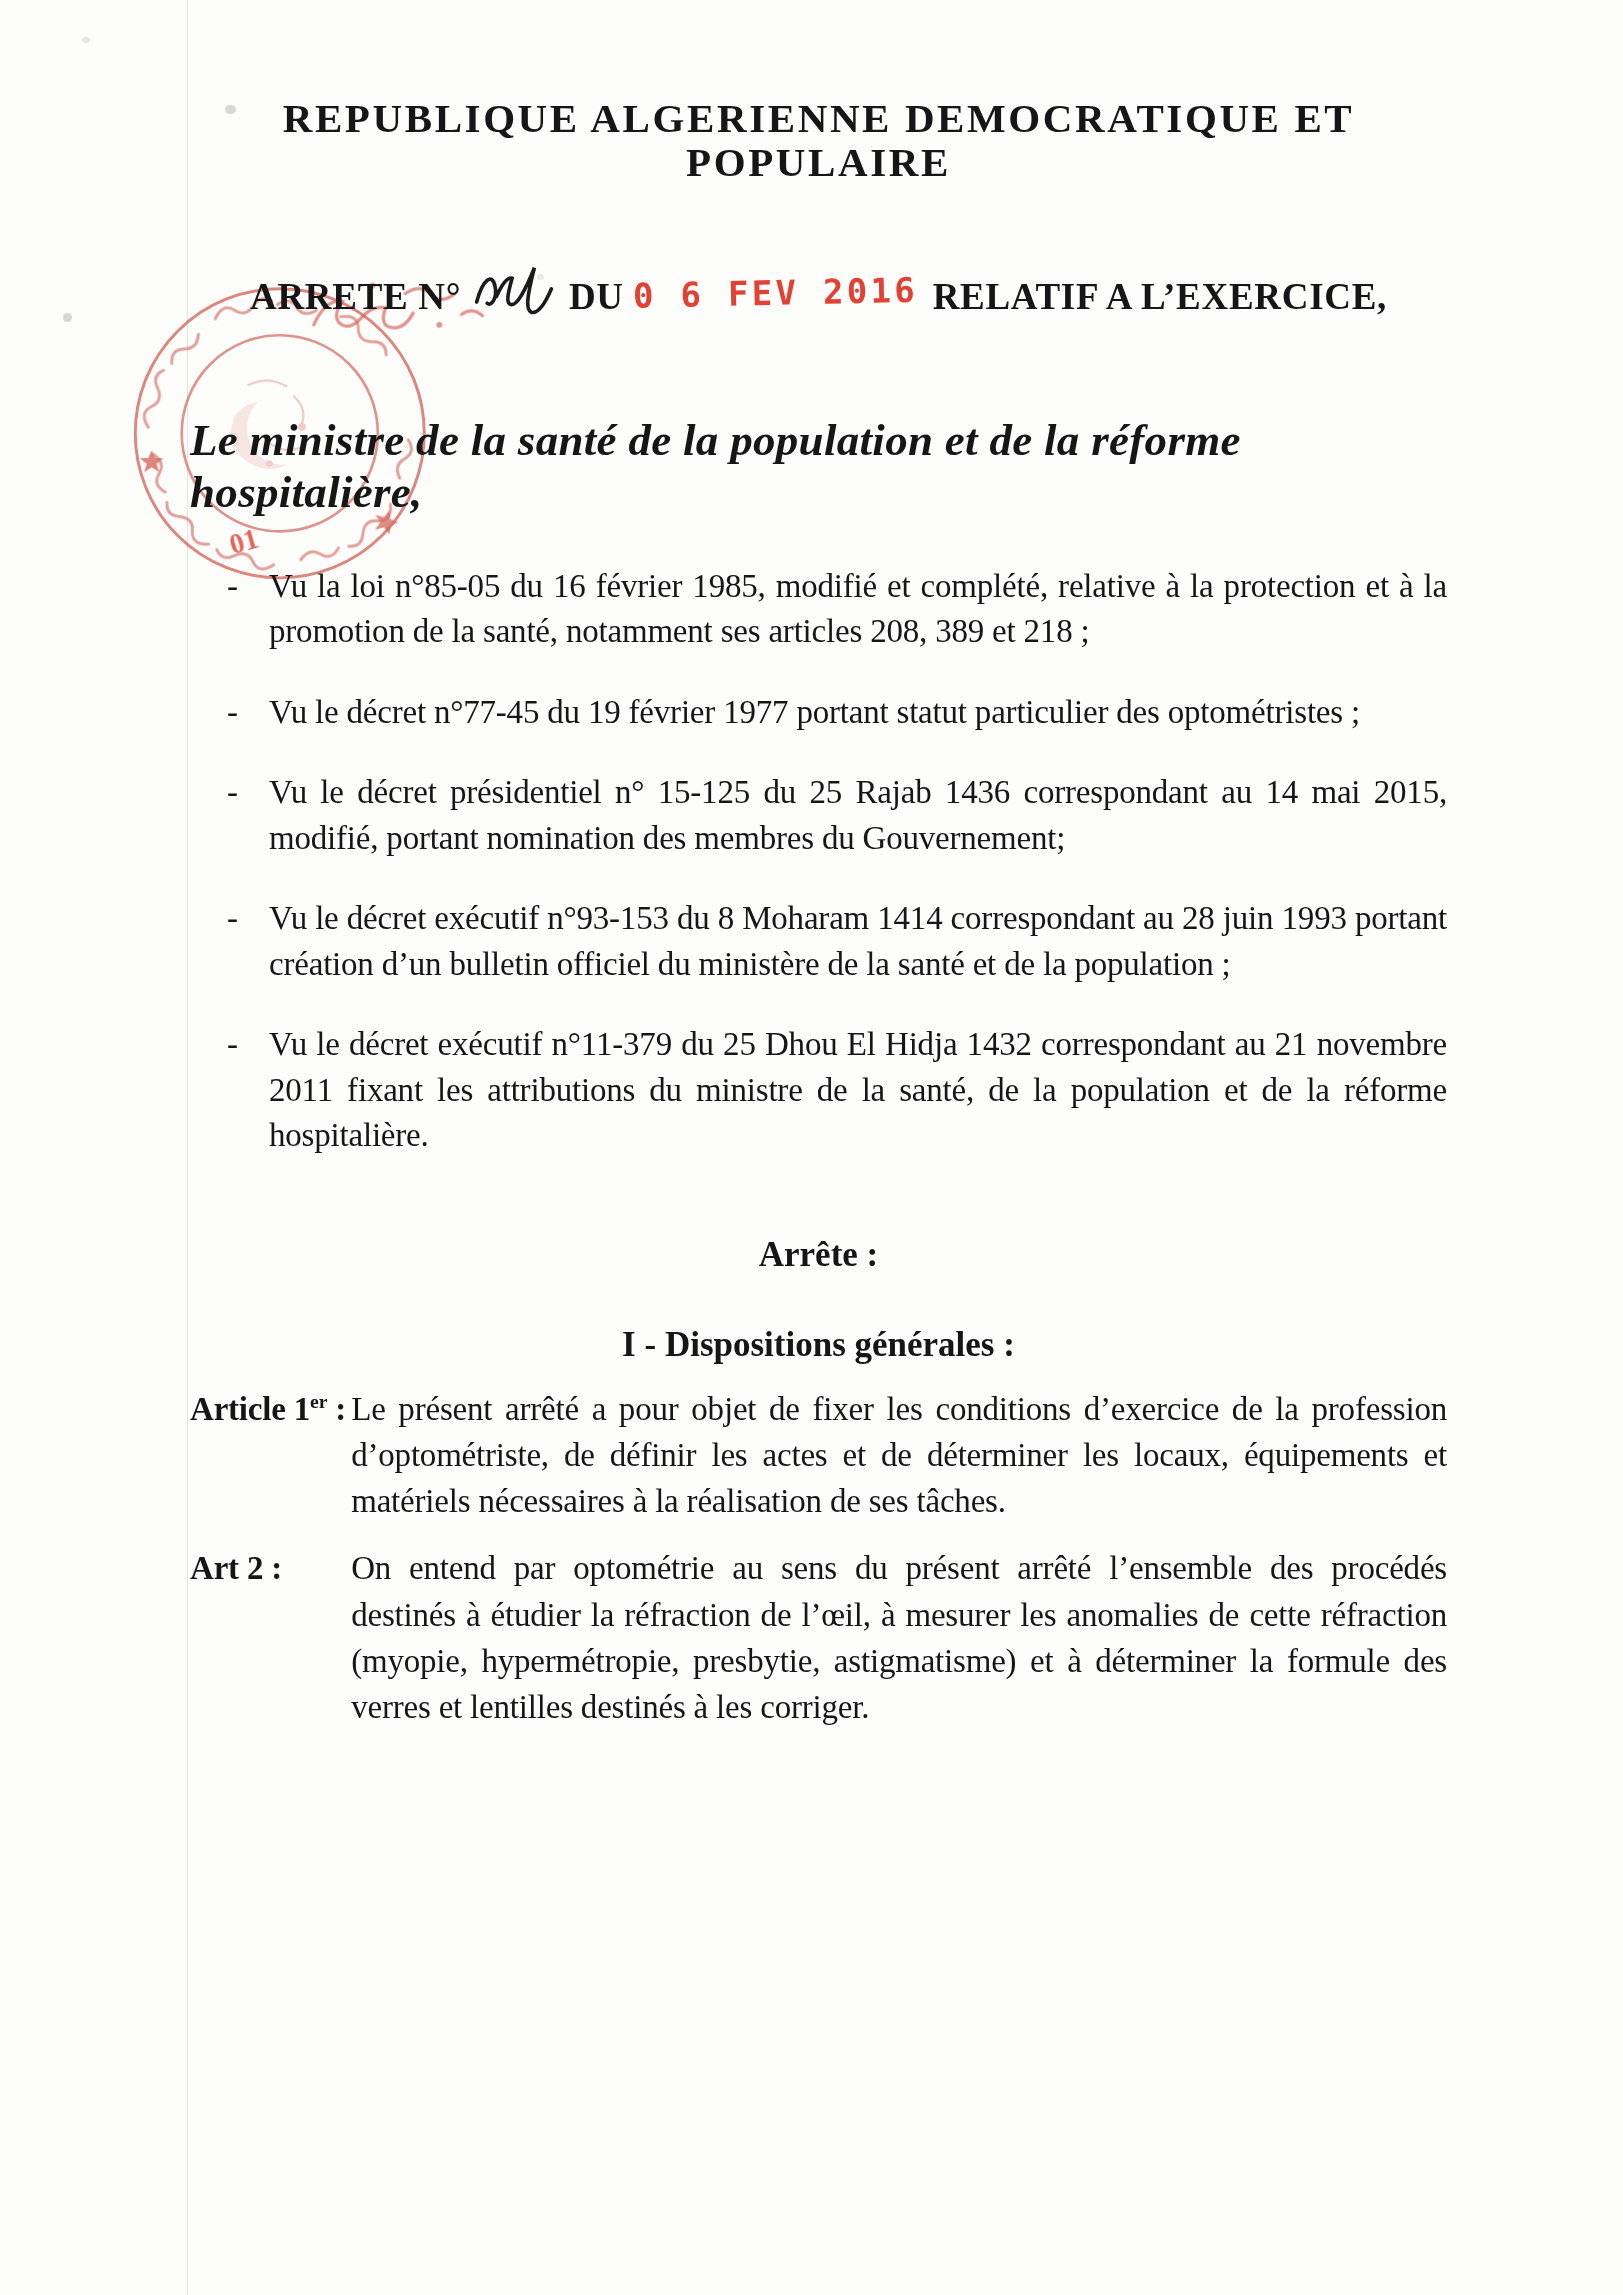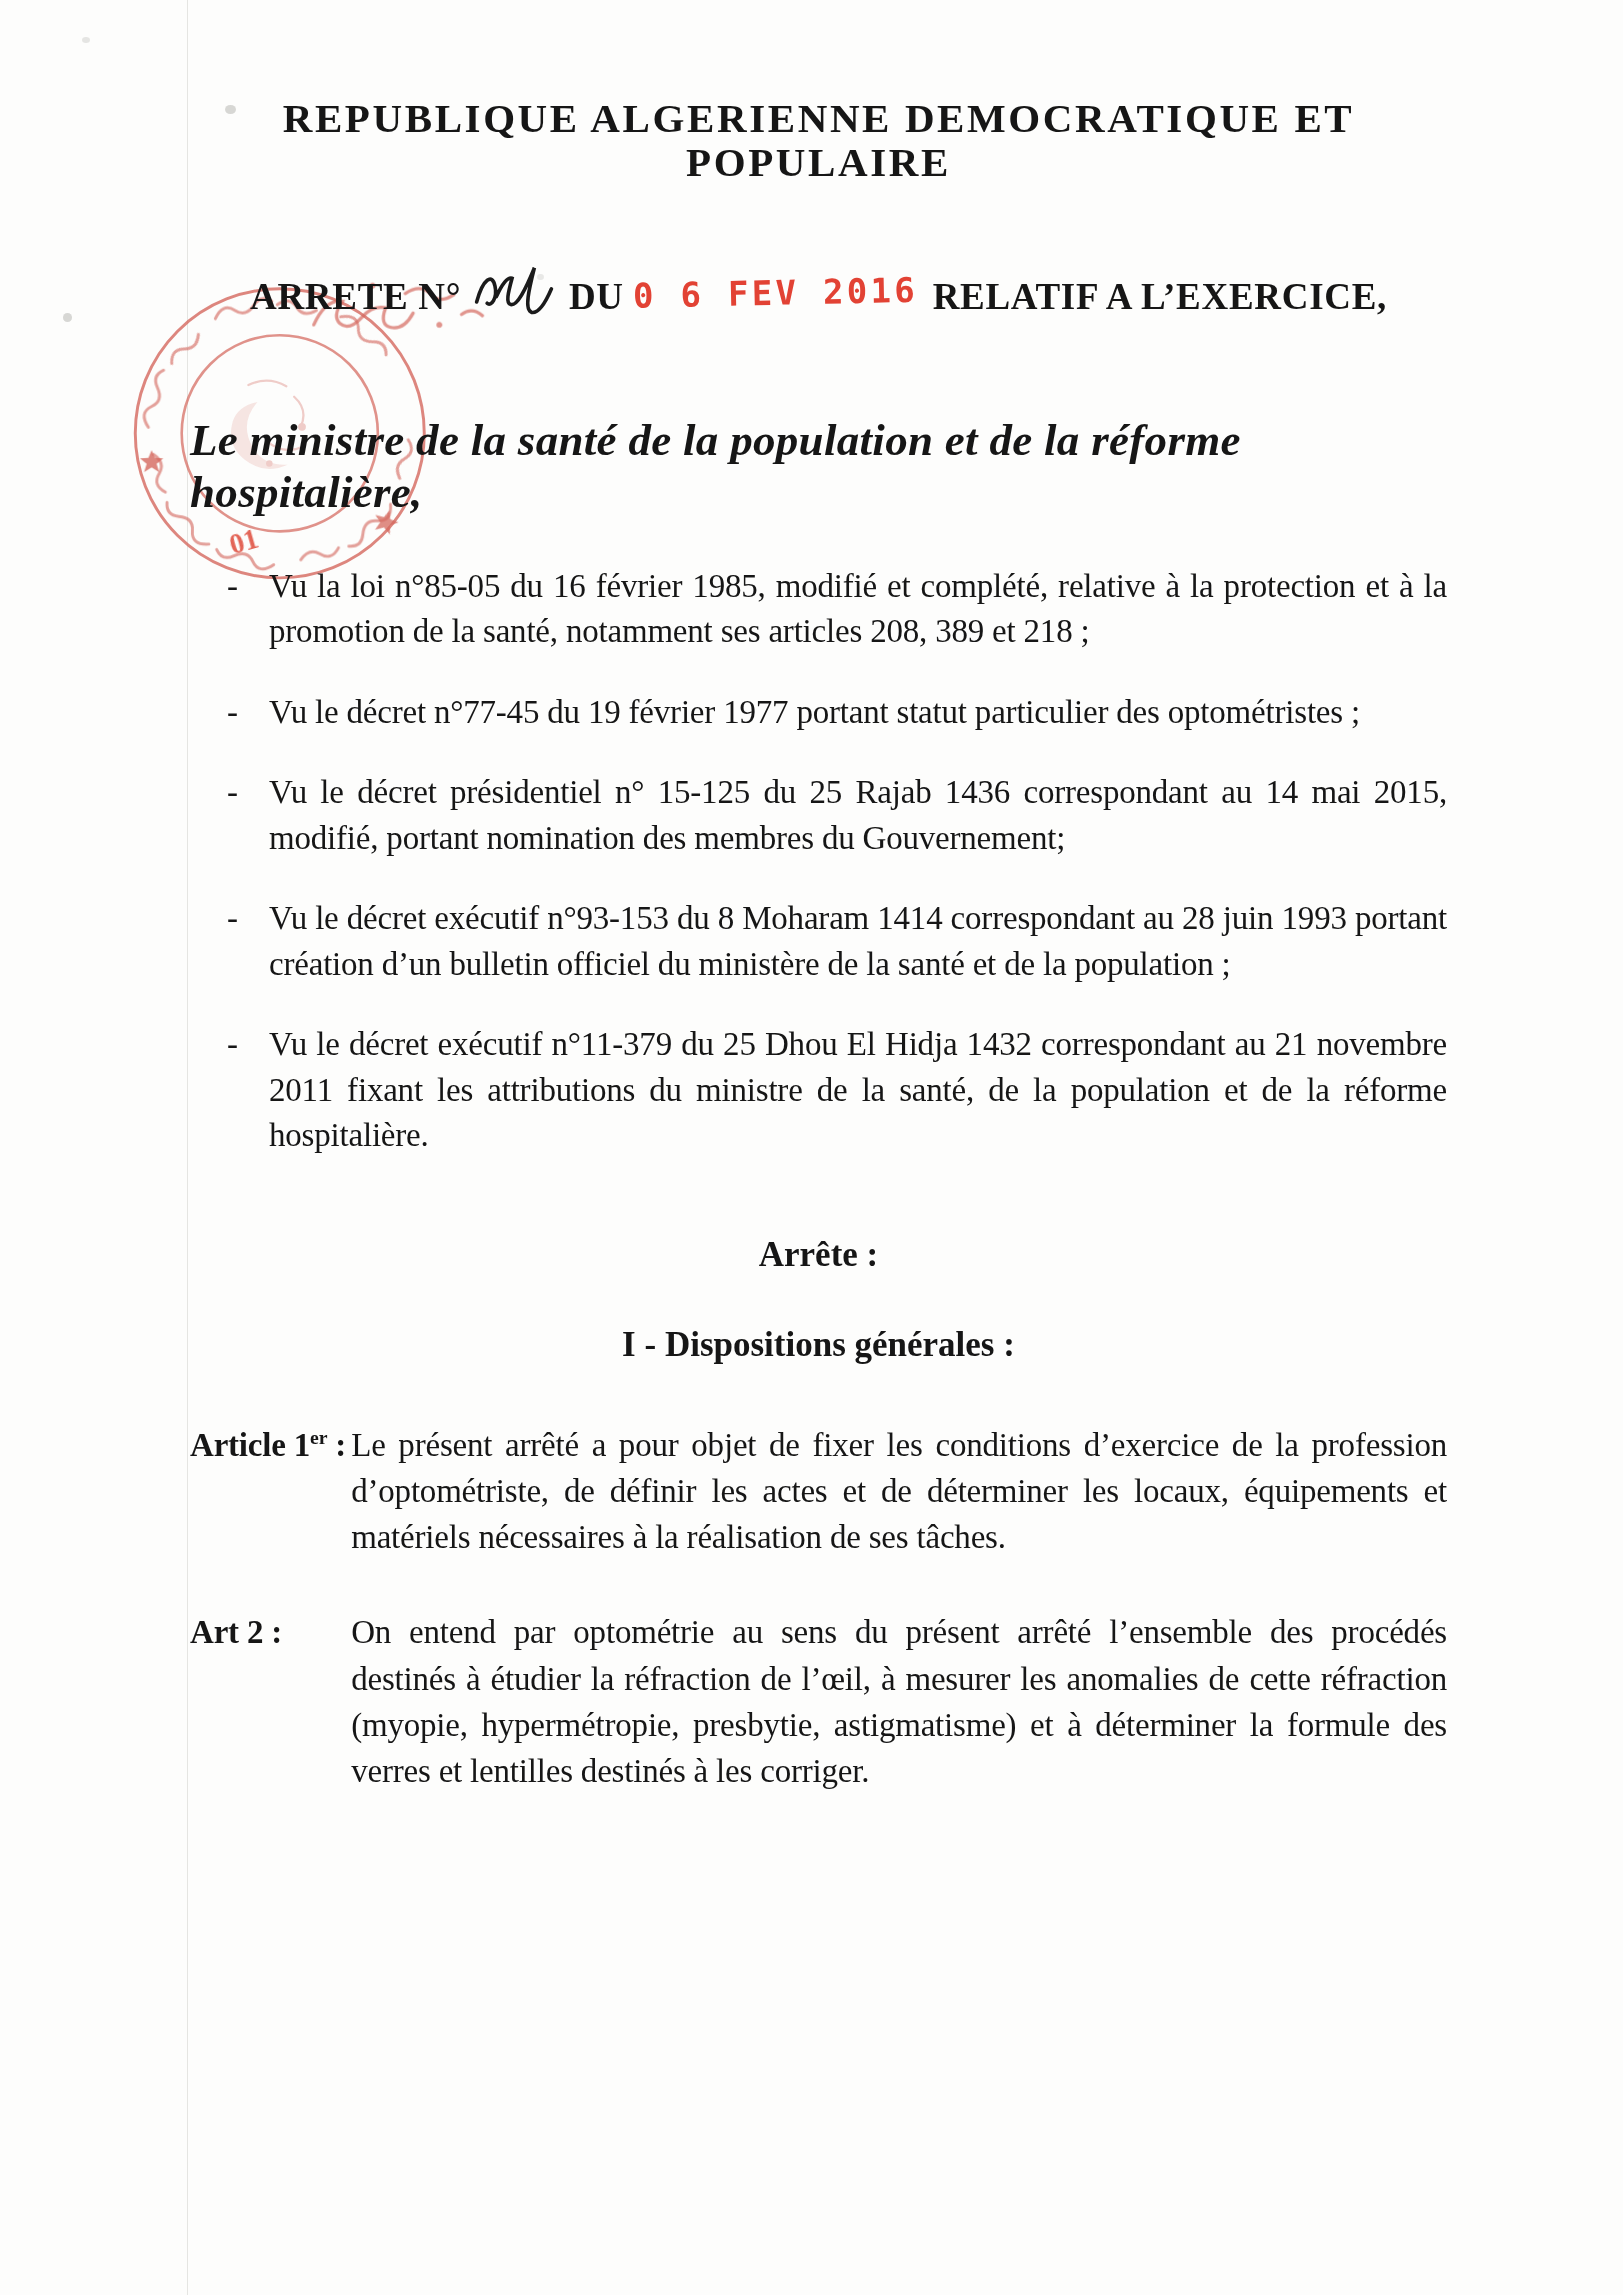--- a/index.html
+++ b/index.html
@@ -97,22 +97,22 @@
     display:grid;
     grid-template-columns:152px 1fr;
     column-gap:9.2px;
     font-size:33px;
     line-height:1.4;
     text-align:justify;
     letter-spacing:-0.2px;
   }
   .article .label{font-weight:bold;white-space:nowrap;}
   .article .label sup{font-size:.6em;}
-  .article-1{margin-top:54px;}
-  .article-2{margin-top:49px;}
+  .article-1{margin-top:18px;}
+  .article-2{margin-top:21px;}
   
   .stamp{
     position:absolute;
     left:98px;
     top:267px;
     width:425px;
     height:334px;
     pointer-events:none;
   }
   .scan-line{

